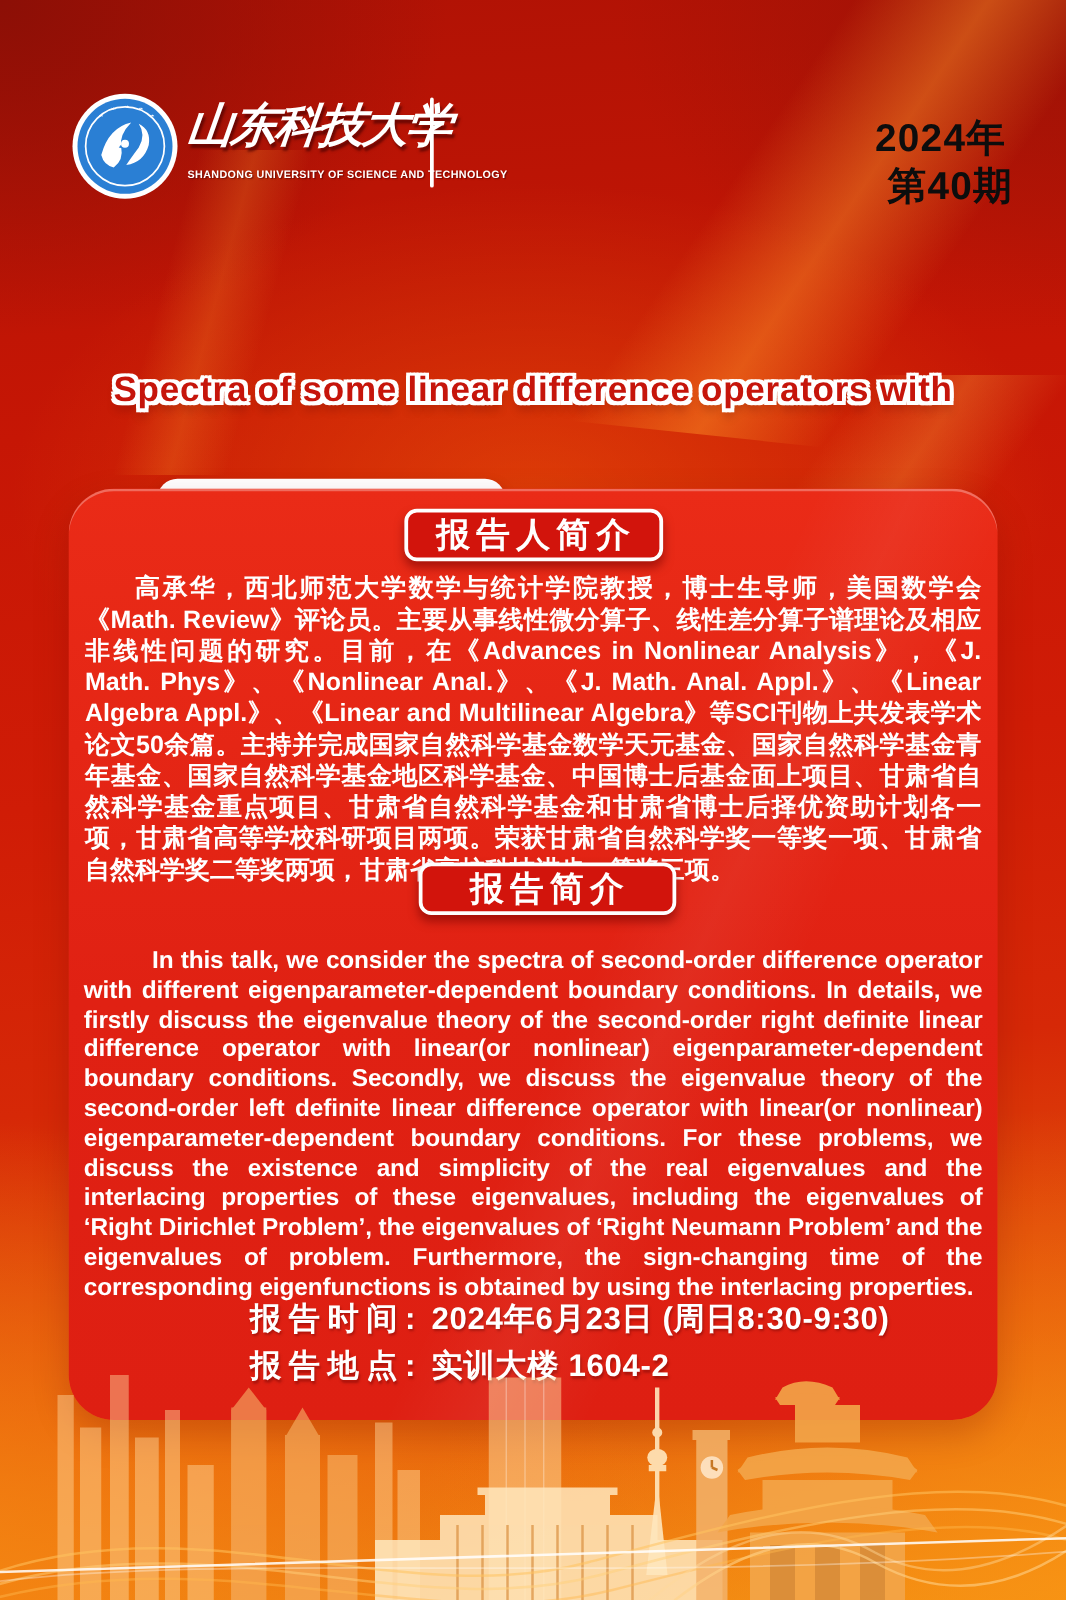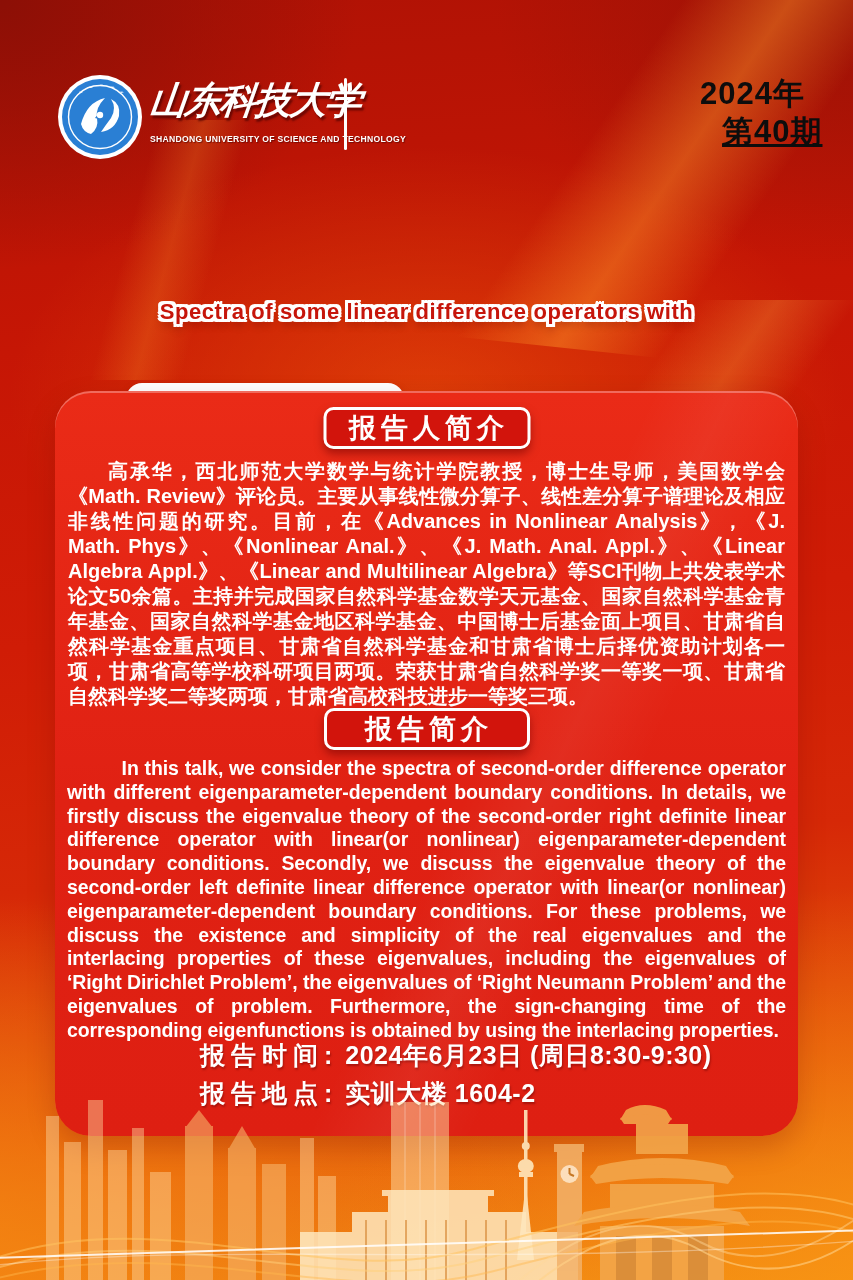--- a/index.html
+++ b/index.html
@@ -33,42 +33,42 @@
     font-size:37px;font-weight:900;color:#fff;letter-spacing:-2px;
     font-style:italic;transform:skewX(-6deg);white-space:nowrap;
     text-shadow:2px 3px 2px rgba(70,0,0,.65);}
   .uni-en{position:absolute;left:0px;top:60px;width:200px;
     font-size:8.6px;font-weight:700;color:#fff;letter-spacing:.3px;white-space:nowrap;
     text-shadow:1px 1px 1px rgba(70,0,0,.6);}
   .divider{position:absolute;left:344px;top:78px;width:3px;height:72px;background:#fff;border-radius:2px;}
   .college{position:absolute;left:360px;top:76px;width:330px;}
   .college div{font-size:28px;font-weight:900;color:#fff;letter-spacing:3.5px;line-height:38px;
     text-shadow:1.5px 2.5px 2px rgba(80,0,0,.55);white-space:nowrap;}
-  .issue{position:absolute;left:700px;top:75px;width:110px;text-align:left;}
+  .issue{position:absolute;left:700px;top:92px;width:110px;text-align:left;}
   .issue div{font-size:31px;font-weight:900;color:#0d0d0d;line-height:38px;letter-spacing:1px;white-space:nowrap;}
-  .issue .issue-no{margin-left:22px;text-decoration:underline;}
+  .issue .issue-no{margin-left:10px;}
 
   
   .banner{position:absolute;left:0;top:190px;width:853px;height:95px;}
   .banner-sub{position:absolute;left:398px;top:214px;width:198px;height:61px;
     border:3px solid #fff;border-radius:12px;background:rgba(255,255,255,.06);
     display:flex;align-items:center;justify-content:center;
     box-shadow:0 5px 8px rgba(110,0,0,.35);}
   .banner-sub span{font-size:33px;font-weight:900;color:#fff;letter-spacing:9px;text-indent:9px;
     text-shadow:1px 2px 2px rgba(90,0,0,.5);}
   .banner-main{position:absolute;left:126px;top:193px;width:278px;height:74px;background:#fff;border-radius:16px;
     display:flex;align-items:center;justify-content:center;
     box-shadow:0 6px 10px rgba(110,0,0,.4);}
   .banner-main span{font-size:48px;font-weight:900;color:#d3170e;letter-spacing:3px;
     text-shadow:0 2px 1px rgba(150,10,5,.25);}
 
   
   .lecture-title{position:absolute;left:0;top:293px;width:853px;text-align:center;}
   .lecture-title div{
-    font-size:22px;font-weight:900;color:#c6150b;letter-spacing:.6px;line-height:38px;
+    font-size:28px;font-weight:900;color:#c6150b;letter-spacing:.6px;line-height:38px;
     text-shadow:
       -3px -3px 0 #fff, 3px -3px 0 #fff, -3px 3px 0 #fff, 3px 3px 0 #fff,
       -3px 0 0 #fff, 3px 0 0 #fff, 0 -3px 0 #fff, 0 3px 0 #fff,
       -2px -2px 0 #fff, 2px -2px 0 #fff, -2px 2px 0 #fff, 2px 2px 0 #fff,
       0 7px 7px rgba(80,0,0,.35);}
 
   
   .panel{position:absolute;left:55px;top:391px;width:743px;height:745px;border-radius:36px;
     background:linear-gradient(180deg,#ea2b17 0%,#e02113 55%,#de1f12 100%);
     box-shadow:inset 0 2px 0 rgba(255,255,255,.30), 0 12px 28px rgba(100,0,0,.22);}
@@ -76,21 +76,21 @@
     background:linear-gradient(115deg, rgba(255,255,255,0) 55%, rgba(255,255,255,.05) 62%, rgba(255,255,255,0) 70%);
     pointer-events:none;}
 
   .badge{position:absolute;left:50%;transform:translateX(-50%);
     min-width:206px;height:42px;padding:0 18px;
     background:#d2140c;border:3px solid #fff;border-radius:10px;
     display:flex;align-items:center;justify-content:center;
     box-shadow:0 5px 8px rgba(110,0,0,.5);z-index:3;}
   .badge span{font-size:27px;font-weight:800;color:#fff;letter-spacing:5px;text-indent:5px;white-space:nowrap;}
   .badge.speaker{top:16px;}
-  .badge.abstract{top:317px;}
+  .badge.abstract{top:299px;margin-left:11px;}
 
   .para{position:absolute;color:#fff;text-align:justify;text-align-last:left;}
   .para-cn{left:13px;top:68px;width:717px;
     font-size:20px;font-weight:600;line-height:25px;text-indent:2em;letter-spacing:0;}
   .para-en{left:12px;top:366px;width:719px;
     font-size:19.5px;font-weight:600;line-height:23.8px;text-indent:2.8em;letter-spacing:-.1px;}
 
   .meta{position:absolute;left:145px;top:645px;width:560px;}
   .meta .row{font-size:25px;font-weight:900;color:#fff;line-height:38px;white-space:nowrap;
     text-shadow:1px 2px 2px rgba(90,0,0,.4);}

